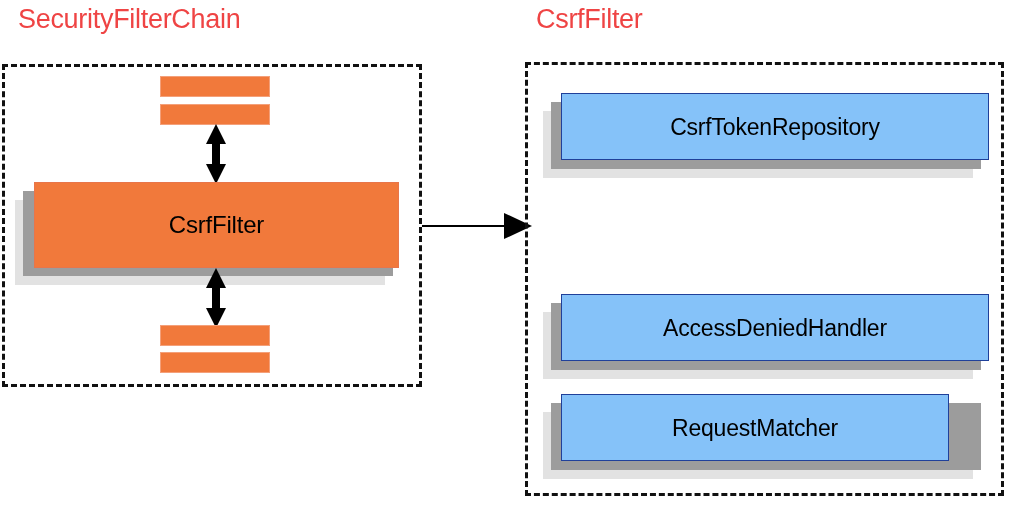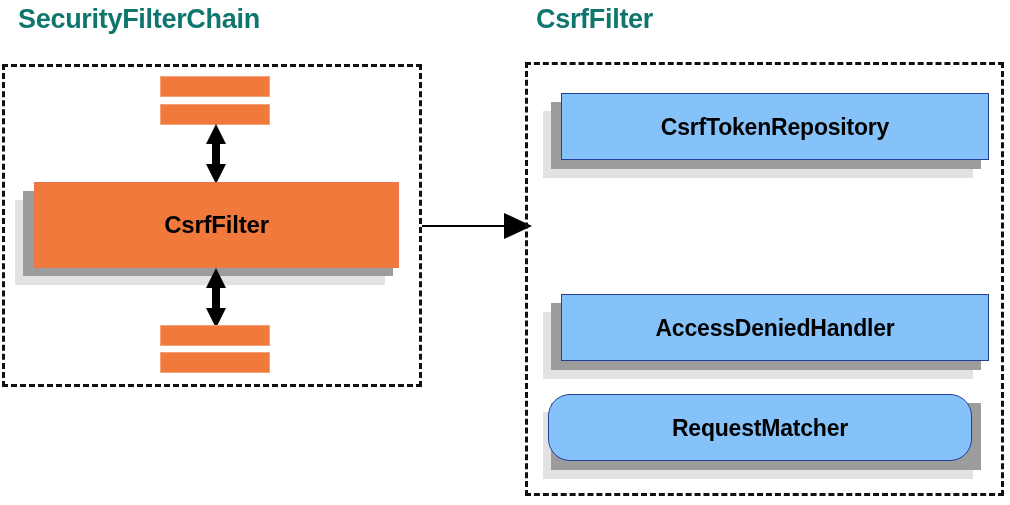--- a/index.html
+++ b/index.html
@@ -15,22 +15,22 @@
     width: 1010px;
     height: 505px;
     background: #ffffff;
     overflow: hidden;
   }
 
   
   .panel-title {
     position: absolute;
     font-size: 27px;
-    font-weight: bold;
-    color: #0f766e;
+    font-weight: normal;
+    color: #ef4444;
     letter-spacing: -0.3px;
     white-space: nowrap;
   }
   #title-left  { left: 18px;  top: 4px; }
   #title-right { left: 536px; top: 4px; }
 
   
   .dashed-box {
     position: absolute;
     border: 3px dashed #111111;
@@ -75,21 +75,21 @@
     background: #85C2F9;
     border: 1px solid #20409A;
   }
 
   .face-label {
     position: absolute;
     left: 0; right: 0; top: 50%;
     transform: translateY(-50%);
     text-align: center;
     font-size: 23px;
-    font-weight: bold;
+    font-weight: normal;
     color: #000000;
     letter-spacing: -0.2px;
     white-space: nowrap;
   }
   .stack-orange .face-label { font-size: 24px; }
 
   
   .arrow-v {
     position: absolute;
     width: 30px;
@@ -162,18 +162,18 @@
     <div class="shadow-light" style="left:0px;  top:18px; width:430px; height:67px;"></div>
     <div class="shadow-dark" style="left:8px;  top:9px;  width:430px; height:67px;"></div>
     <div class="face" style="left:18px; top:0px; width:428px; height:67px;">
       <div class="face-label">AccessDeniedHandler</div>
     </div>
   </div>
 
   <div class="stack stack-blue" style="left:543px; top:394px; width:460px; height:90px;">
     <div class="shadow-light" style="left:0px;  top:18px; width:430px; height:67px;"></div>
     <div class="shadow-dark" style="left:8px;  top:9px;  width:430px; height:67px;"></div>
-    <div class="face" style="left:5px; top:0px; width:424px; height:67px;border-radius:22px;">
+    <div class="face" style="left:18px; top:0px; width:388px; height:67px;">
       <div class="face-label">RequestMatcher</div>
     </div>
   </div>
 
 </div>
 
 </body></html>

